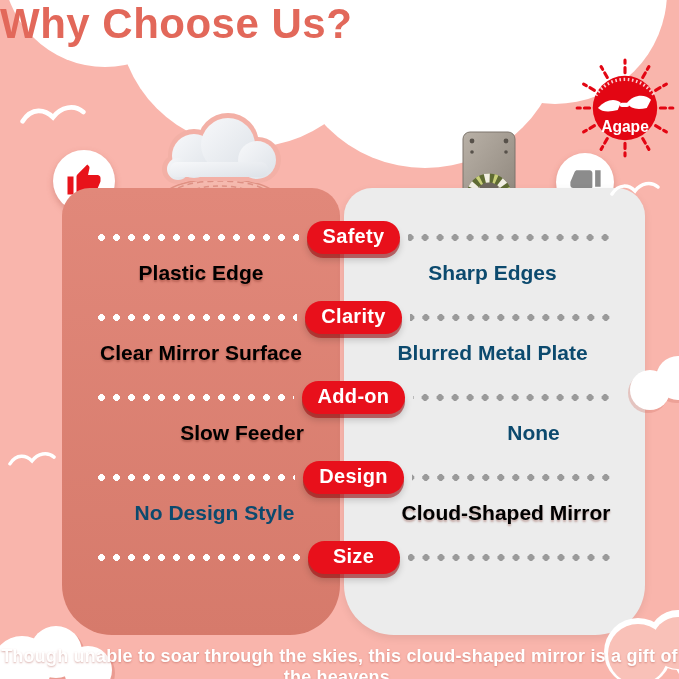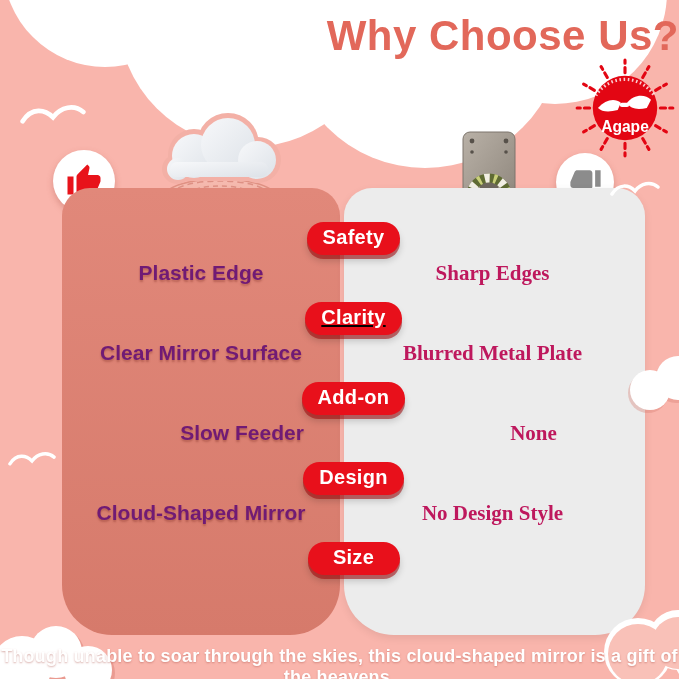--- a/index.html
+++ b/index.html
@@ -1,21 +1,21 @@
 <!DOCTYPE html>
 <html><head>
 <meta charset="utf-8">
 <style>
   html,body{margin:0;padding:0;}
   body{font-family:"Liberation Sans",sans-serif;}
   .canvas{position:relative;width:679px;height:679px;background:#f9b5ac;overflow:hidden;}
 
   
   .cloud-band{position:absolute;top:0;left:0;width:679px;height:200px;}
-  .page-title{position:absolute;top:12px;left:0;width:679px;text-align:right;
+  .page-title{position:absolute;top:0;left:0;width:679px;text-align:left;
     font-size:42px;font-weight:800;letter-spacing:.5px;color:#e2685a;}
 
   
   .brand-badge{position:absolute;top:56px;left:573px;width:104px;height:104px;}
   .brand-badge text{font-family:"Liberation Sans",sans-serif;font-weight:bold;}
 
   
   .thumb-circle{position:absolute;border-radius:50%;background:#fff;
     display:flex;align-items:center;justify-content:center;
     box-shadow:0 3px 6px rgba(170,80,70,.35);}
@@ -25,35 +25,35 @@
   
   .product-ours{position:absolute;left:148px;top:112px;width:140px;height:105px;}
   .product-theirs{position:absolute;left:438px;top:130px;width:100px;height:90px;}
 
   
   .panel{position:absolute;left:62px;top:188px;width:583px;height:447px;}
   .col-bg{position:absolute;top:0;height:447px;border-radius:28px 28px 50px 50px;}
   .col-ours{left:0;width:278px;background:linear-gradient(180deg,#e1887a,#d67a6b);}
   .col-theirs{left:282px;width:301px;background:#ececec;box-shadow:0 3px 8px rgba(0,0,0,.08);}
 
-  .separator{position:absolute;left:0;width:583px;height:30px;display:flex;align-items:center;flex-direction:column;}
+  .separator{position:absolute;left:0;width:583px;height:30px;display:flex;align-items:center;}
   .dots{flex:1;height:7px;}
   .dots-ours{margin:0 8px 0 32px;background:radial-gradient(circle closest-side,#fff 92%,transparent) left center/15px 7px repeat-x;}
   .dots-theirs{margin:0 32px 0 8px;background:radial-gradient(circle closest-side,#9a9a9a 92%,transparent) right center/15px 7px repeat-x;}
   .pill{min-width:60px;text-align:center;padding:4px 16px 6px;border-radius:30px;
     background:#e8101b;color:#fff;font-size:20px;font-weight:800;letter-spacing:.3px;
     box-shadow:0 4px 0 rgba(160,6,10,.55),0 6px 7px rgba(0,0,0,.18);}
 
   .values{position:absolute;left:0;width:583px;height:34px;display:flex;align-items:center;}
   .val{font-size:21px;font-weight:800;text-align:center;}
-  .val-ours{width:278px;color:#701a75;text-shadow:0 2px 2px rgba(120,40,30,.35);}
-  .val-theirs{width:305px;color:#be185d;font-family:Liberation Serif, serif;}
-
-  
-  .sep-0{top:34px;} .sep-1{top:114px;text-decoration:underline;} .sep-2{top:194px;} .sep-3{top:274px;} .sep-4{top:354px;}
+  .val-ours{width:278px;color:#000000;text-shadow:0 2px 2px rgba(120,40,30,.35);}
+  .val-theirs{width:305px;color:#0c4a6e;}
+
+  
+  .sep-0{top:34px;} .sep-1{top:114px;} .sep-2{top:194px;} .sep-3{top:274px;} .sep-4{top:354px;}
   .row-0{top:68px;} .row-1{top:148px;} .row-2{top:228px;margin-left:41px;} .row-3{top:308px;} .row-4{top:393px;}
 
   
   .bird{position:absolute;}
   .bird-1{left:20px;top:102px;}
   .bird-2{left:8px;top:450px;}
   .bird-3{left:610px;top:180px;}
   .cloud-deco{position:absolute;}
   .cloud-bl{left:-8px;top:604px;filter:drop-shadow(3px 3px 0 rgba(216,124,112,.45));}
   .cloud-rm{left:620px;top:348px;filter:drop-shadow(-2px 3px 0 rgba(216,124,112,.35));}
@@ -199,22 +199,22 @@
       <div class="val val-ours">Slow Feeder</div>
       <div class="val val-theirs">None</div>
     </div>
 
     <div class="separator sep-3">
       <div class="dots dots-ours"></div>
       <div class="pill">Design</div>
       <div class="dots dots-theirs"></div>
     </div>
     <div class="values row-3">
+      <div class="val val-theirs">No Design Style</div>
       <div class="val val-ours">Cloud-Shaped Mirror</div>
-      <div class="val val-theirs">No Design Style</div>
     </div>
 
     <div class="separator sep-4">
       <div class="dots dots-ours"></div>
       <div class="pill">Size</div>
       <div class="dots dots-theirs"></div>
     </div>
   </div>
 
   <svg class="bird bird-1" width="66" height="28" viewBox="0 0 50 20">

